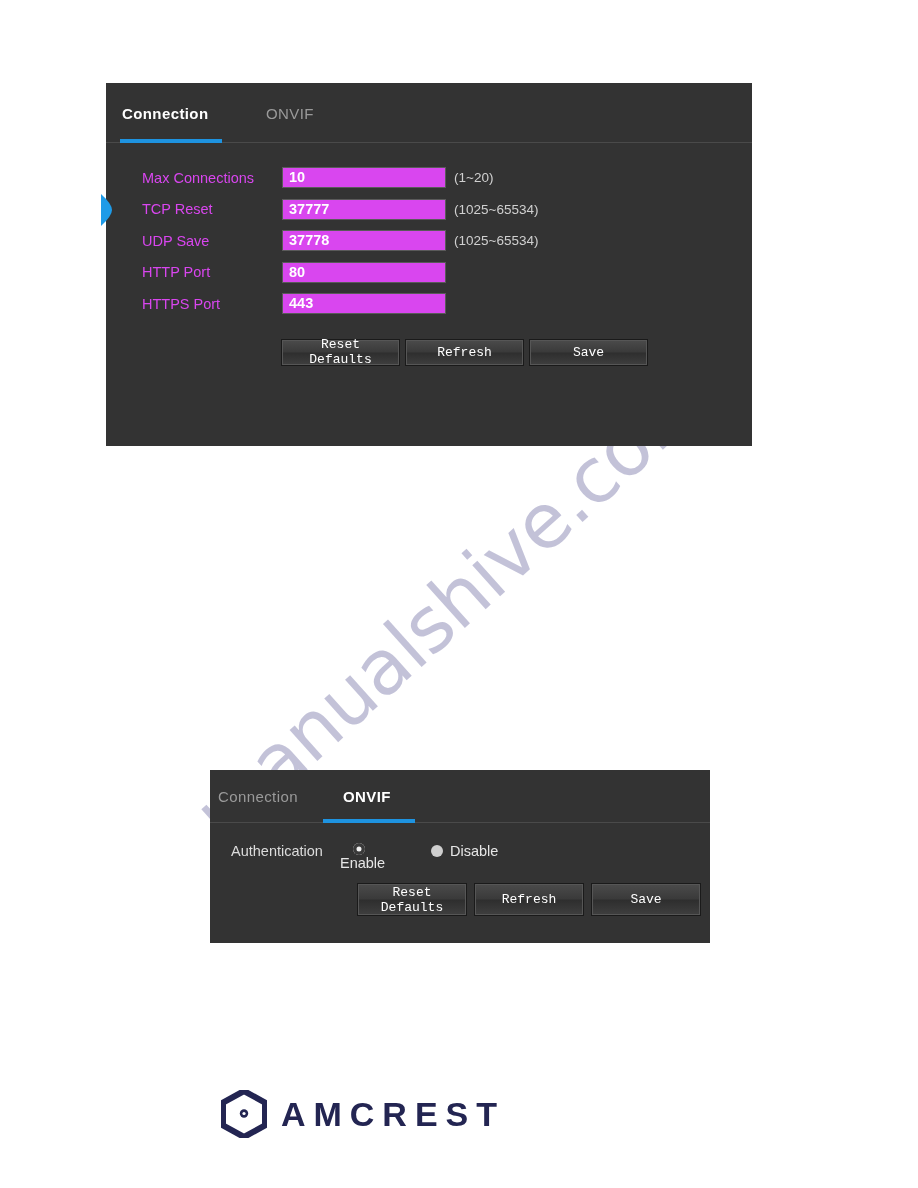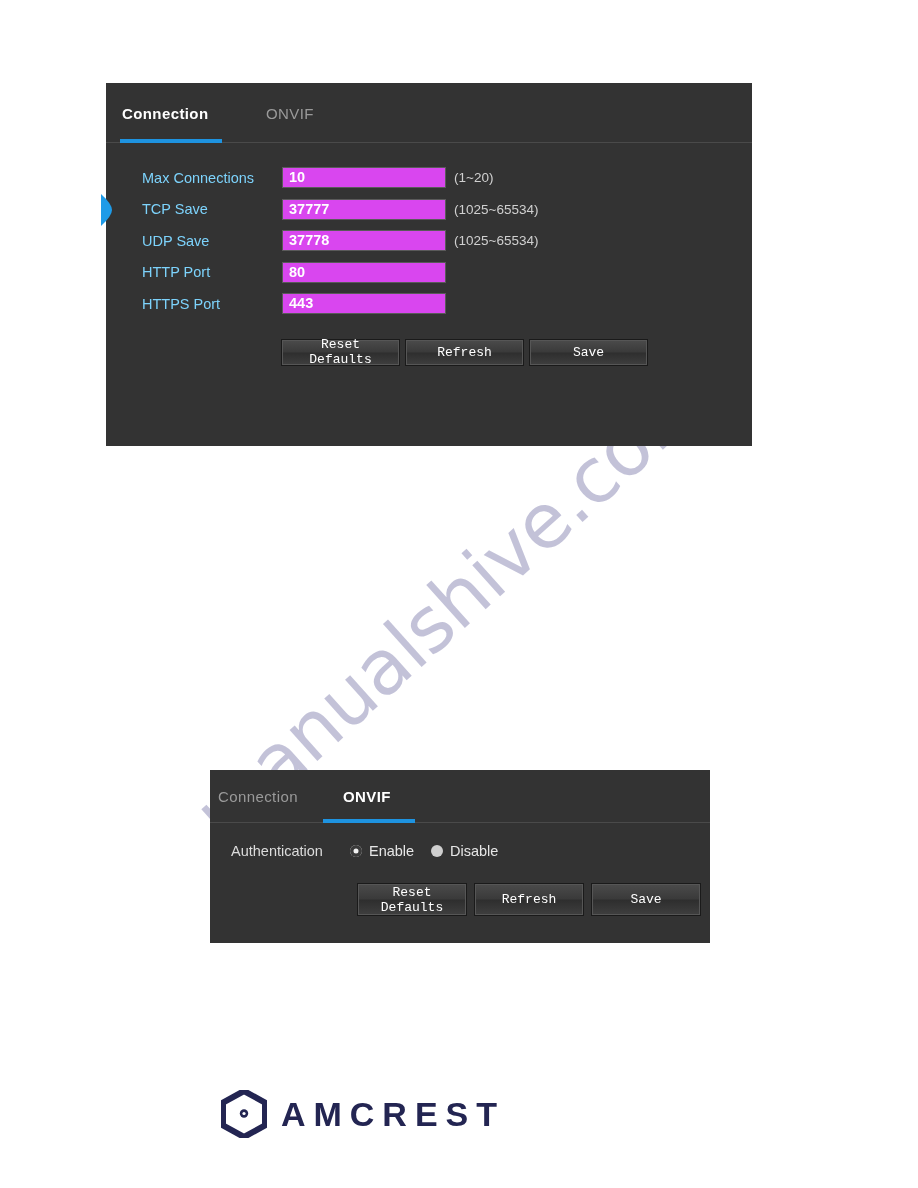--- a/index.html
+++ b/index.html
@@ -85,21 +85,21 @@
 
   .form-row {
     position: relative;
     height: 31.5px;
     display: flex;
     align-items: center;
   }
   .field-label {
     position: absolute;
     left: 36px;
-    color: #7dd3fc;
+    color: #d946ef;
     font-size: 14.5px;
     white-space: nowrap;
   }
   .field-input {
     position: absolute;
     left: 176px;
     width: 164px;
     height: 21px;
     line-height: 21px;
     background: #d946ef;
@@ -179,21 +179,21 @@
     font-size: 14.5px;
     white-space: nowrap;
   }
   .radio-option {
     position: absolute;
     top: 10px;
     display: flex;
     align-items: center;
     cursor: pointer;
   }
-  .radio-option.opt-enable  { left: 140px; }
+  .radio-option.opt-enable  { left: 130px; flex-direction: column; }
   .radio-option.opt-disable { left: 221px; }
   .radio-dot {
     width: 12px;
     height: 12px;
     border-radius: 50%;
     margin-right: 7px;
     flex: none;
   }
   .radio-dot.on {
     background: #f2f2f2;
@@ -249,21 +249,21 @@
 
   <div class="form-area" style="padding-top:19px;">
 
     <div class="form-row">
       <span class="field-label">Max Connections</span>
       <input class="field-input" type="text" value="10" style="">
       <span class="field-hint">(1~20)</span>
     </div>
 
     <div class="form-row">
-      <span class="field-label">TCP Save</span>
+      <span class="field-label">TCP Reset</span>
       <input class="field-input" type="text" value="37777" style="">
       <span class="field-hint">(1025~65534)</span>
     </div>
 
     <div class="form-row">
       <span class="field-label">UDP Save</span>
       <input class="field-input" type="text" value="37778" style="">
       <span class="field-hint">(1025~65534)</span>
     </div>
 

